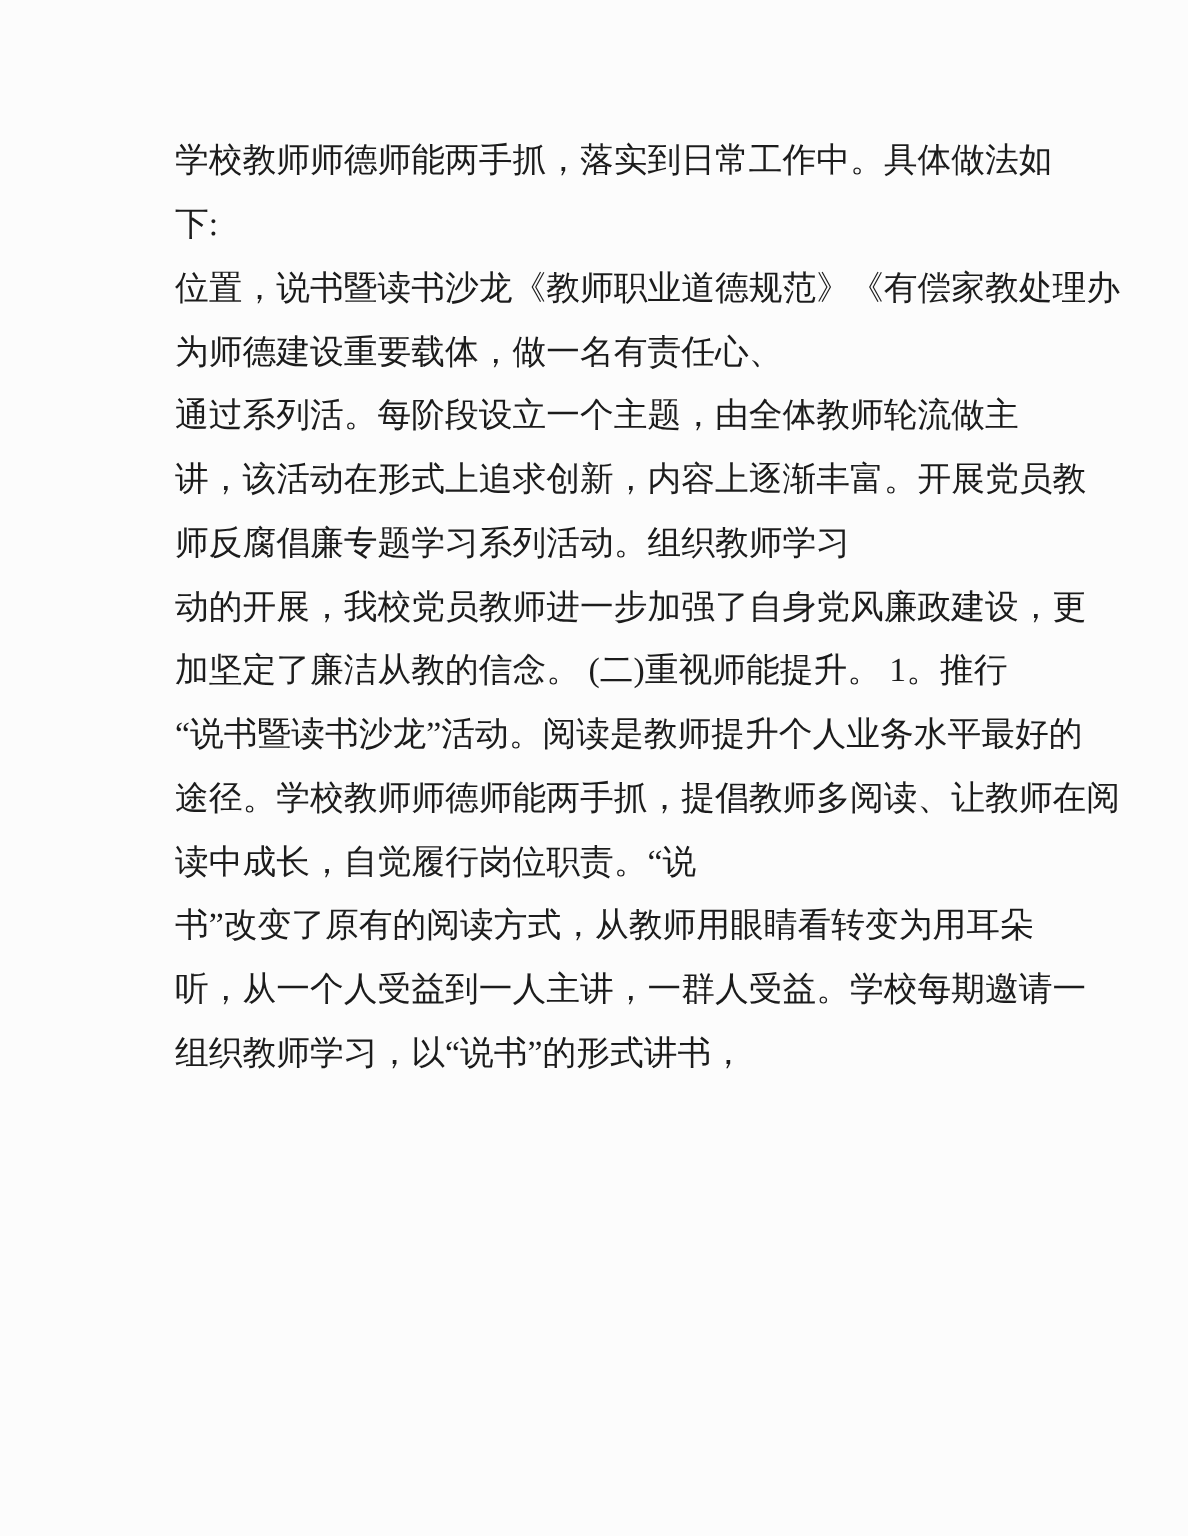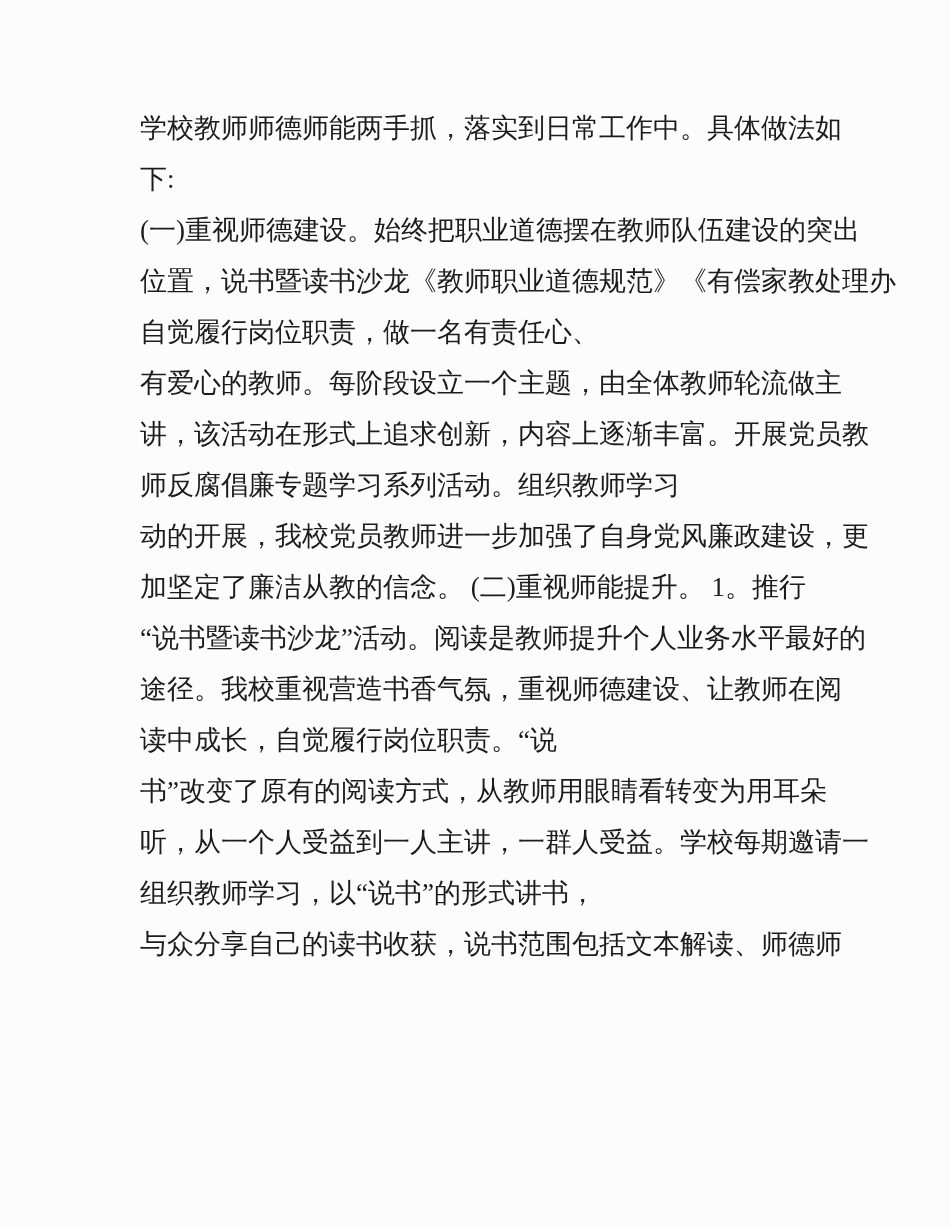--- a/index.html
+++ b/index.html
@@ -28,28 +28,26 @@
     white-space: nowrap;
     letter-spacing: 0px;
   }
 </style>
 </head>
 <body>
 
 <div class="doc-page">
   <div class="text-line">学校教师师德师能两手抓，落实到日常工作中。具体做法如</div>
   <div class="text-line">下:</div>
-  <div class="text-line">(一)重视师德建设。始终把职业道德摆在教师队伍建设的突出</div>
   <div class="text-line">位置，说书暨读书沙龙《教师职业道德规范》《有偿家教处理办</div>
-  <div class="text-line">自觉履行岗位职责，做一名有责任心、</div>
-  <div class="text-line">有爱心的教师。每阶段设立一个主题，由全体教师轮流做主</div>
+  <div class="text-line">为师德建设重要载体，做一名有责任心、</div>
+  <div class="text-line">通过系列活。每阶段设立一个主题，由全体教师轮流做主</div>
   <div class="text-line">讲，该活动在形式上追求创新，内容上逐渐丰富。开展党员教</div>
   <div class="text-line">师反腐倡廉专题学习系列活动。组织教师学习</div>
   <div class="text-line">动的开展，我校党员教师进一步加强了自身党风廉政建设，更</div>
   <div class="text-line">加坚定了廉洁从教的信念。 (二)重视师能提升。 1。推行</div>
   <div class="text-line">“说书暨读书沙龙”活动。阅读是教师提升个人业务水平最好的</div>
-  <div class="text-line">途径。我校重视营造书香气氛，重视师德建设、让教师在阅</div>
+  <div class="text-line">途径。学校教师师德师能两手抓，提倡教师多阅读、让教师在阅</div>
   <div class="text-line">读中成长，自觉履行岗位职责。“说</div>
   <div class="text-line">书”改变了原有的阅读方式，从教师用眼睛看转变为用耳朵</div>
   <div class="text-line">听，从一个人受益到一人主讲，一群人受益。学校每期邀请一</div>
   <div class="text-line">组织教师学习，以“说书”的形式讲书，</div>
-  <div class="text-line">与众分享自己的读书收获，说书范围包括文本解读、师德师</div>
 </div>
 
 </body></html>

